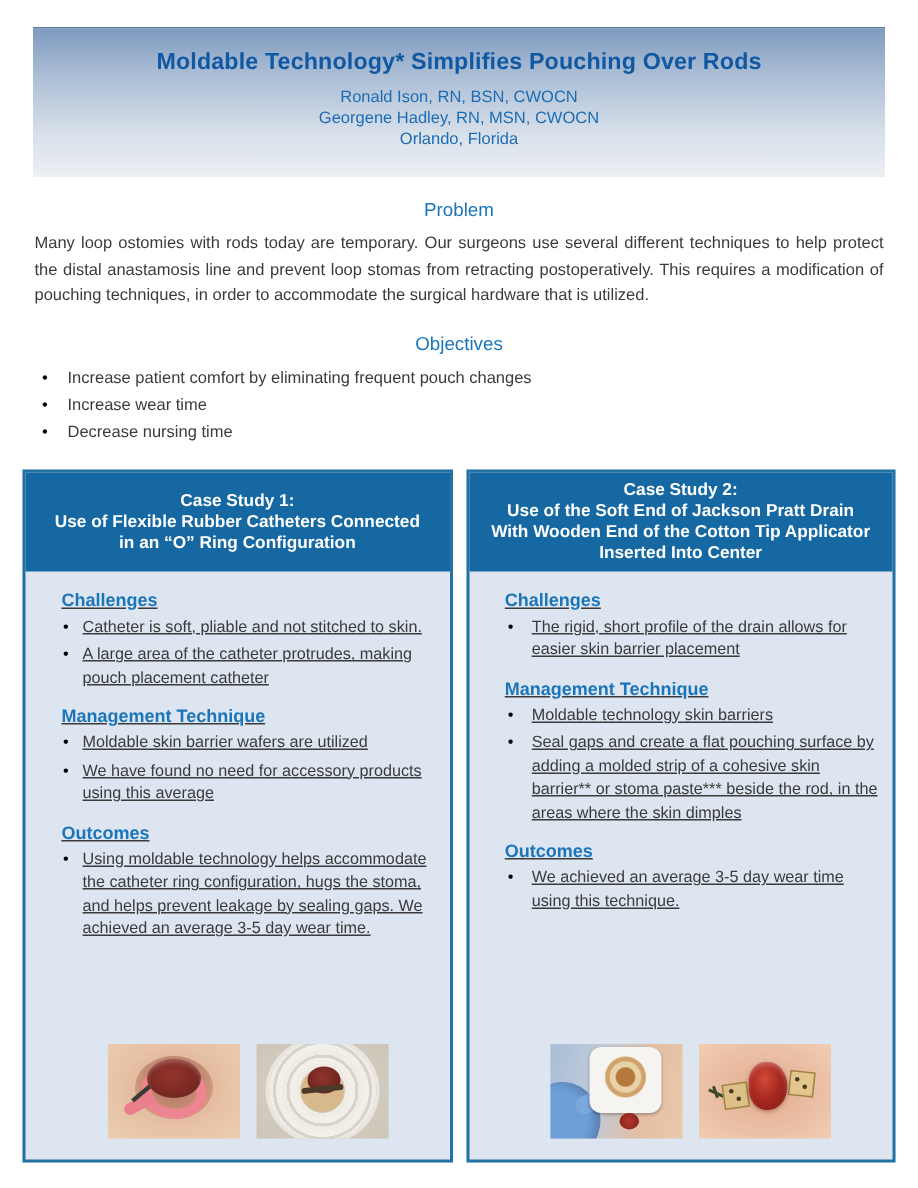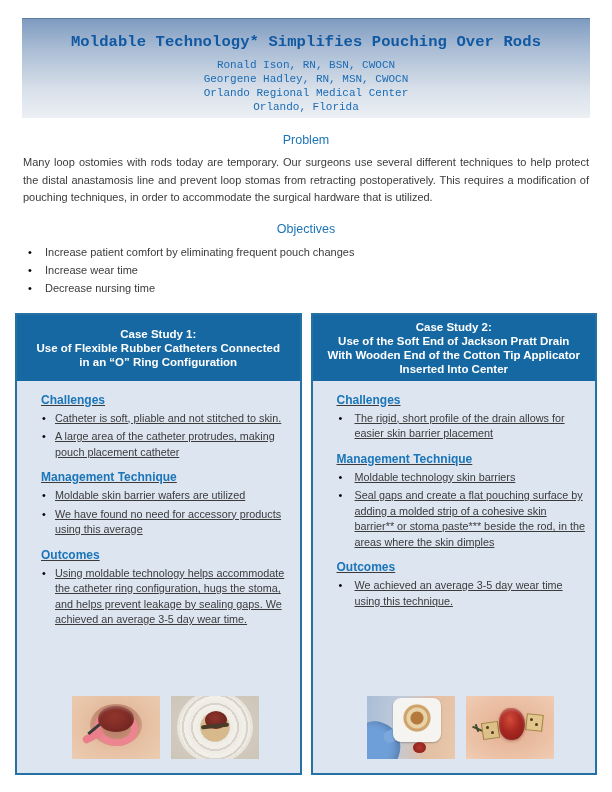--- a/index.html
+++ b/index.html
@@ -6,21 +6,21 @@
   body{
     width:612px;height:792px;position:relative;margin:0 auto;
     font-family:"Liberation Sans","DejaVu Sans",sans-serif;
     color:#3b3b3b;overflow:hidden;
   }
   
   .header-box{
     margin:18px 22px 0 22px;height:100px;
     background:linear-gradient(180deg,#7e9bc0 0%,#a9bcd4 30%,#d7dfe9 70%,#edf0f4 100%);
     border-top:1px solid #5d7ba3;
-    text-align:center;padding-top:14px;box-sizing:border-box;font-family:Liberation Mono, monospace;
+    text-align:center;padding-top:14px;box-sizing:border-box;
   }
   .page-title{
     color:#1058a2;font-size:15.5px;font-weight:bold;letter-spacing:.1px;
     margin-bottom:7px;
   }
   .author-line{
     color:#1b6cb5;font-size:11px;line-height:14px;text-align:center;
   }
   
   .section-heading{
@@ -130,21 +130,20 @@
   .ph4 .suture2{position:absolute;left:10px;top:28px;width:2px;height:8px;background:#3a4a2a;
     transform:rotate(-20deg);}
 </style>
 </head>
 <body>
 
 <div class="header-box">
   <div class="page-title">Moldable Technology* Simplifies Pouching Over Rods</div>
   <div class="author-line">Ronald Ison, RN, BSN, CWOCN</div>
   <div class="author-line">Georgene Hadley, RN, MSN, CWOCN</div>
-  <div class="author-line">Orlando Regional Medical Center</div>
   <div class="author-line">Orlando, Florida</div>
 </div>
 
 <div class="section-heading">Problem</div>
 <div class="problem-text">Many loop ostomies with rods today are temporary. Our surgeons use several different techniques to help protect the distal anastamosis line and prevent loop stomas from retracting postoperatively. This requires a modification of pouching techniques, in order to accommodate the surgical hardware that is utilized.</div>
 
 <div class="section-heading">Objectives</div>
 <ul class="objectives-list">
   <li>Increase patient comfort by eliminating frequent pouch changes</li>
   <li>Increase wear time</li>

